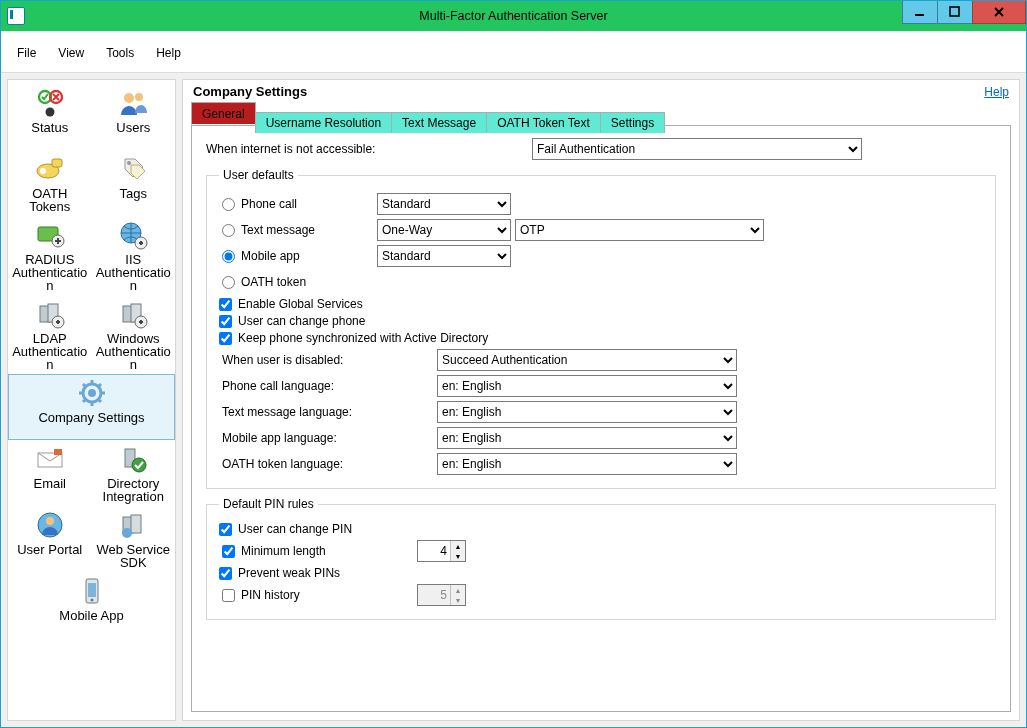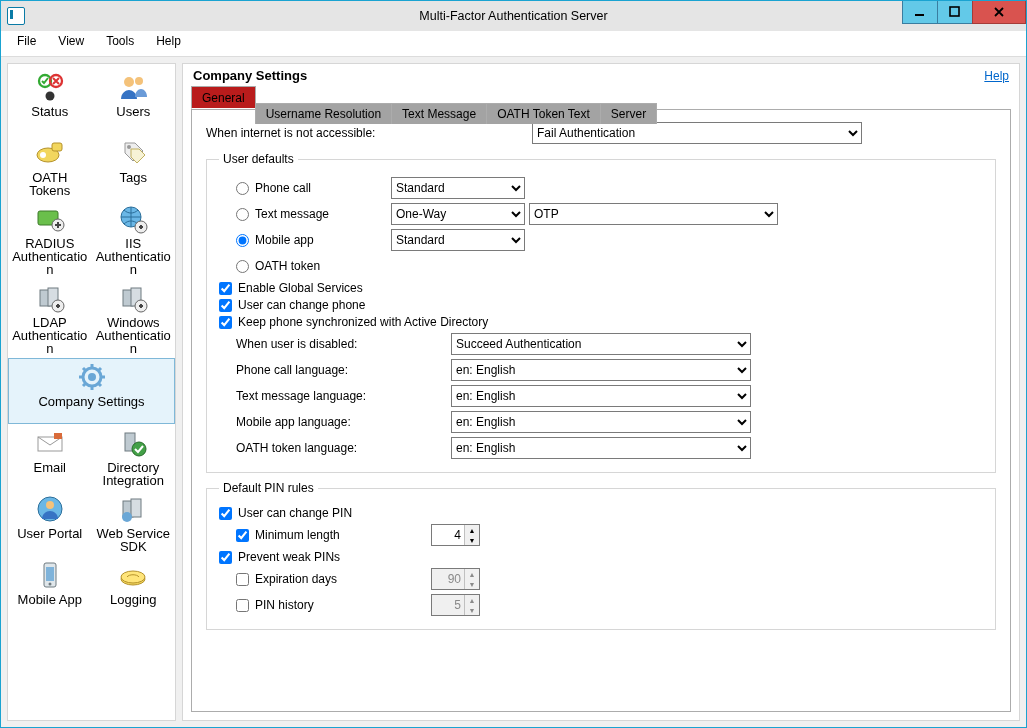--- a/index.html
+++ b/index.html
@@ -1,53 +1,53 @@
 <!DOCTYPE html>
 <html><head>
 <meta charset="utf-8">
 <style>
   html,body{margin:0;padding:0;font-family:"Segoe UI",Tahoma,sans-serif;font-size:12px;color:#000;background:#fff}
   .window{width:1027px;height:728px;border:1px solid #1aa3d1;box-sizing:border-box;display:flex;flex-direction:column;background:#fff}
   
-  .titlebar{height:30px;background:#e5e5e5;display:flex;align-items:center;position:relative}
+  .titlebar{height:30px;background:#22c55e;display:flex;align-items:center;position:relative}
   .titlebar .sysicon{width:16px;height:16px;margin:0 6px;background:#fff;border:1px solid #0a7ba6;border-radius:2px;position:relative}
   .titlebar .sysicon::before{content:"";position:absolute;left:2px;top:2px;width:3px;height:9px;background:#0a7ba6}
   .titlebar .title{position:absolute;left:0;right:0;text-align:center;font-size:12.5px;color:#000;pointer-events:none}
   .winbtns{margin-left:auto;display:flex;height:100%}
   .winbtn{width:34px;height:22px;margin-top:0;display:flex;align-items:center;justify-content:center;border:1px solid #3a7da0;border-top:none;background:#63c9e8;margin-left:-1px}
   .winbtn.close{background:#d9534f;width:52px;border-color:#a43b38}
   .winbtn svg{display:block}
   
-  .menubar{height:24px;background:#fff;border-bottom:1px solid transparent;display:flex;align-items:flex-start;padding:0 6px;gap:2px}
+  .menubar{height:24px;background:#fff;border-bottom:1px solid transparent;display:flex;align-items:flex-end;padding:8px 6px;gap:2px}
   .menuitem{padding:3px 10px}
   
   .body{flex:1;background:#f0f0f0;padding:6px;display:flex;gap:6px;box-sizing:border-box;border-top:1px solid #dcdcdc}
   .sidebar{width:169px;min-width:169px;background:#fff;border:1px solid #d6d6d6;box-sizing:border-box;padding:4px 0;overflow:hidden}
   .srow{display:flex}
   .sitem{flex:1;min-width:0;text-align:center;padding:2px 2px 2px;border:1px solid transparent;box-sizing:border-box}
   .sitem.selected{background:#e5f3fb;border-color:#7fb8d8}
   .sitem .ico{width:32px;height:32px;margin:0 auto 2px}
   .sitem .lbl{font-size:13px;line-height:13px;word-wrap:break-word;color:#000;min-height:26px}
   
   .main{flex:1;background:#fff;border:1px solid #d6d6d6;box-sizing:border-box;display:flex;flex-direction:column;padding:4px 8px 8px}
   .mainhead{display:flex;align-items:center;justify-content:space-between;padding:0 2px 4px}
   .mainhead h2{margin:0;font-size:13px;font-weight:bold}
   .helplink{color:#0066cc;text-decoration:underline;font-size:12px}
   .tabstrip{display:flex;align-items:flex-end;border-bottom:1px solid #acacac;height:22px}
-  .tab{padding:3px 10px;border:1px solid #acacac;border-bottom:none;background:#a3a3a3;margin-right:-1px;position:relative;top:15px}
+  .tab{padding:3px 10px;border:1px solid #acacac;border-bottom:none;background:#5eead4;margin-right:-1px;position:relative;top:8px}
   .tab.active{background:#b91c1c;border-bottom:1px solid #fff;top:0;padding-top:4px}
   .tabbody{flex:1;border:1px solid #acacac;border-top:none;padding:12px 14px;overflow:auto}
   .row{display:flex;align-items:center;margin-bottom:6px;gap:6px}
   .label{min-width:220px}
   select{font:inherit;height:22px;border:1px solid #7a7a7a;background:#fff}
   select.wide{width:330px}
   select.med{width:134px}
   fieldset{border:1px solid #d6d6d6;margin:8px 0;padding:8px 12px 10px}
   legend{padding:0 4px;font-size:12px;color:#000}
-  .frow{display:flex;align-items:center;min-height:24px;margin:2px 17px}
+  .frow{display:flex;align-items:center;min-height:24px;margin:2px 3px}
   .frow>label{display:flex;align-items:center;gap:6px;min-width:155px}
   .frow .sel-slot{margin-left:0;display:flex;gap:4px}
   .frow .lblcol{min-width:215px}
   .frow select.wide2{width:300px}
   .spin{display:inline-flex;border:1px solid #7a7a7a;height:20px;background:#fff}
   .spin input{border:none;width:26px;text-align:right;font:inherit;padding:0 3px;background:transparent}
   .spin .btns{display:flex;flex-direction:column;width:14px;border-left:1px solid #c0c0c0}
   .spin .btns span{flex:1;display:flex;align-items:center;justify-content:center;font-size:7px;background:#f0f0f0;line-height:1}
   .spin.disabled{background:#f0f0f0;color:#8a8a8a}
   .spin.disabled input{color:#8a8a8a;background:transparent}
@@ -219,42 +219,34 @@
         </div>
         <div class="srow">
           <div class="sitem">
             <div class="ico"><svg viewBox="0 0 32 32" width="32" height="32">
                 <rect x="10" y="4" width="12" height="24" rx="2" fill="#dfe6ea" stroke="#6f7a80"></rect>
                 <rect x="12" y="8" width="8" height="14" fill="#7fb3da"></rect>
                 <circle cx="16" cy="25" r="1.5" fill="#6f7a80"></circle>
               </svg></div>
             <div class="lbl">Mobile App</div>
           </div>
-          <div class="sitem">
-            <div class="ico"><svg viewBox="0 0 32 32" width="32" height="32">
-                <ellipse cx="16" cy="20" rx="12" ry="6" fill="#f2d65e" stroke="#b5922a"></ellipse>
-                <ellipse cx="16" cy="18" rx="12" ry="6" fill="#ffe57a" stroke="#b5922a"></ellipse>
-                <path d="M10 18c2-3 10-3 12 0" stroke="#b5922a" fill="none"></path>
-              </svg></div>
-            <div class="lbl">Logging</div>
-          </div>
         </div>
       </div>
 
     <div class="main">
       <div class="mainhead">
         <h2>Company Settings</h2>
         <a href="#" class="helplink">Help</a>
       </div>
       <div class="tabstrip" id="tabstrip">
           <div class="tab active">General</div>
           <div class="tab">Username Resolution</div>
           <div class="tab">Text Message</div>
           <div class="tab">OATH Token Text</div>
-          <div class="tab">Server</div>
+          <div class="tab">Settings</div>
         </div>
       <div class="tabbody">
 
         <div class="row">
           <span class="label" style="min-width:320px">When internet is not accessible:</span>
           <select class="wide"><option>Fail Authentication</option></select>
         </div>
 
         <fieldset>
           <legend>User defaults</legend>
@@ -346,33 +338,20 @@
                 </span>
               </span>
           </div>
           <div class="chk">
               <input type="checkbox" checked="" style="">
               <span>Prevent weak PINs</span>
             </div>
           <div class="frow">
             <label class="chk" style="min-width:195px">
                 <input type="checkbox" style="">
-                <span>Expiration days</span>
-              </label>
-            <span class="spin disabled">
-                <input disabled="" value="90" style="">
-                <span class="btns">
-                  <span>▲</span>
-                  <span>▼</span>
-                </span>
-              </span>
-          </div>
-          <div class="frow">
-            <label class="chk" style="min-width:195px">
-                <input type="checkbox" style="">
                 <span>PIN history</span>
               </label>
             <span class="spin disabled">
                 <input disabled="" value="5" style="">
                 <span class="btns">
                   <span>▲</span>
                   <span>▼</span>
                 </span>
               </span>
           </div>

